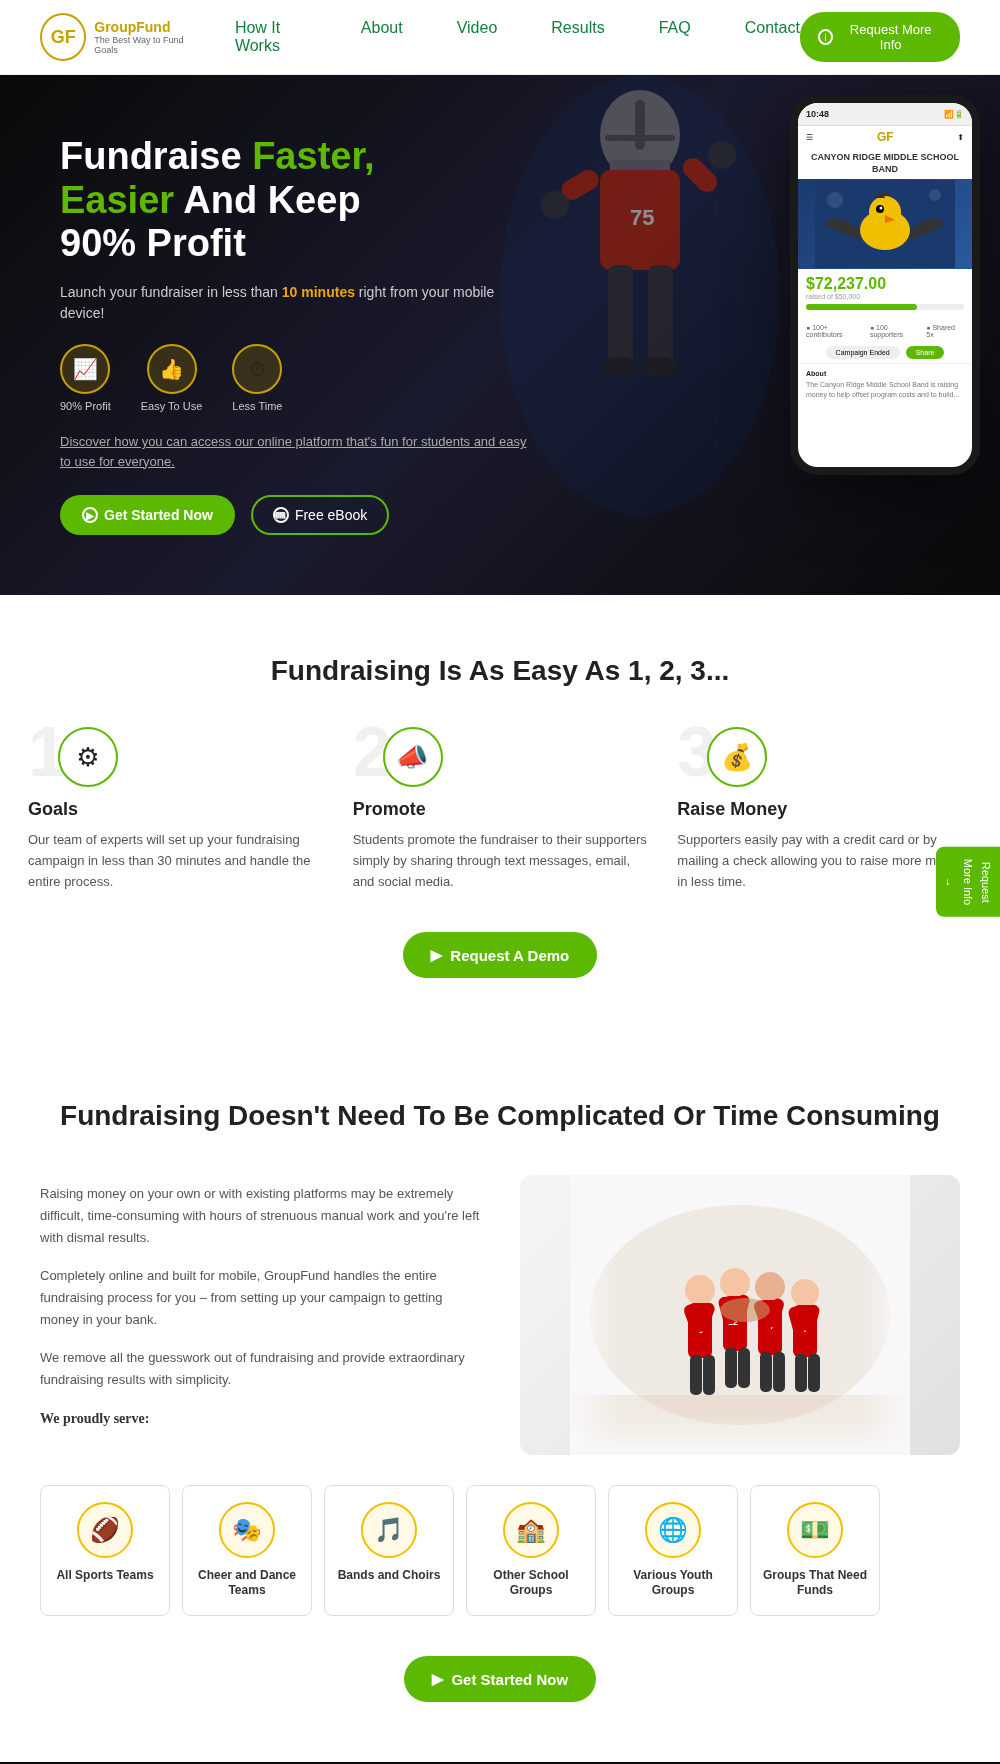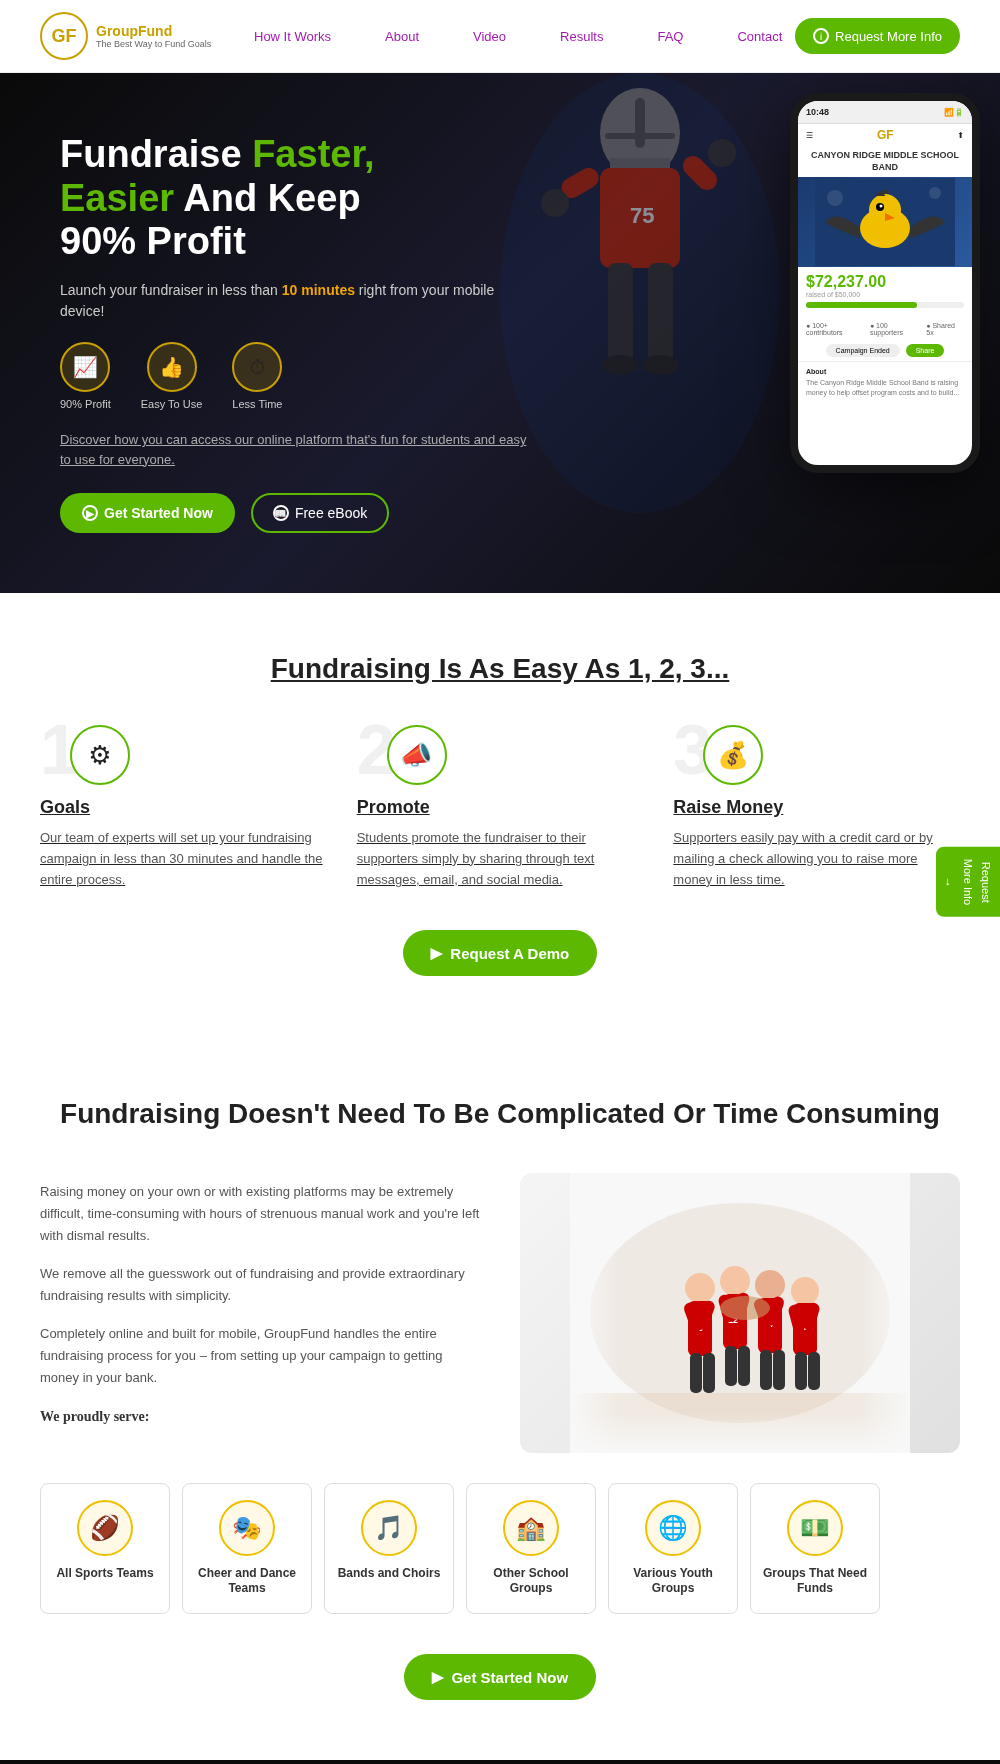--- a/index.html
+++ b/index.html
@@ -14,21 +14,21 @@
     .logo-area { display: flex; align-items: center; gap: 8px; }
     .logo-circle {
       width: 48px; height: 48px; border-radius: 50%;
       border: 2px solid #c8a000; display: flex; align-items: center; justify-content: center;
       font-size: 18px; color: #c8a000; font-weight: bold;
     }
     .logo-text { display: flex; flex-direction: column; }
     .logo-text .brand { font-weight: bold; font-size: 14px; color: #c8a000; }
     .logo-text .tagline { font-size: 9px; color: #666; }
     .nav-links { display: flex; gap: 24px; }
-    .nav-links a { text-decoration: none; color: #a21caf; font-size: 13px; margin-left: 30px; }
+    .nav-links a { text-decoration: none; color: #15803d; font-size: 16px; margin-left: 30px; }
     .btn-request {
       background: #5cb800; color: #fff; border: none; padding: 10px 18px;
       border-radius: 24px; font-size: 13px; cursor: pointer; display: flex; align-items: center; gap: 6px;
     }
     .btn-circle-icon {
       width: 16px; height: 16px; border-radius: 50%; border: 2px solid #fff;
       display: inline-flex; align-items: center; justify-content: center; font-size: 10px;
     }
 
     
@@ -107,21 +107,21 @@
       background: #eee; border: none; border-radius: 12px; padding: 3px 10px; font-size: 7px; cursor: pointer;
     }
     .phone-btn-share {
       background: #5cb800; color: #fff; border: none; border-radius: 12px; padding: 3px 10px; font-size: 7px; cursor: pointer;
     }
     .phone-about { padding: 6px 8px; border-top: 1px solid #eee; font-size: 7px; }
     .phone-about-title { font-weight: bold; margin-bottom: 3px; }
     .phone-about-text { color: #777; line-height: 1.4; }
 
     
-    .section-123 { padding: 60px 40px; text-align: center; text-decoration: underline; }
+    .section-123 { padding: 60px 28px; text-align: center; }
     .section-123 h2 { font-size: 28px; font-weight: 900; margin-bottom: 40px; }
     .steps-grid { display: grid; grid-template-columns: 1fr 1fr 1fr; gap: 30px; text-align: left; }
     .step-item { }
     .step-number-icon { position: relative; display: inline-flex; align-items: center; margin-bottom: 12px; }
     .step-num { font-size: 70px; font-weight: 900; color: #f0f0f0; line-height: 1; position: absolute; left: 0; top: -10px; z-index: 0; }
     .step-icon-wrap { position: relative; z-index: 1; margin-left: 30px; }
     .step-icon {
       width: 60px; height: 60px; border-radius: 50%;
       background: #fff; border: 2px solid #5cb800;
       display: flex; align-items: center; justify-content: center;
@@ -379,22 +379,22 @@
       <span>Request A Demo</span>
     </button>
   </div>
 </section>
 
 <section class="section-complicated">
   <h2>Fundraising Doesn't Need To Be Complicated Or Time Consuming</h2>
   <div class="complicated-grid">
     <div class="complicated-text" id="complicated-text-container">
         <p>Raising money on your own or with existing platforms may be extremely difficult, time-consuming with hours of strenuous manual work and you're left with dismal results.</p>
+        <p>Completely online and built for mobile, GroupFund handles the entire fundraising process for you – from setting up your campaign to getting money in your bank.</p>
         <p>We remove all the guesswork out of fundraising and provide extraordinary fundraising results with simplicity.</p>
-        <p>Completely online and built for mobile, GroupFund handles the entire fundraising process for you – from setting up your campaign to getting money in your bank.</p>
         <p class="serve-label">We proudly serve:</p>
       </div>
     <div class="complicated-image">
 
       <svg width="340" height="280" viewBox="0 0 340 280" xmlns="http://www.w3.org/2000/svg">
         <rect width="340" height="280" fill="#f8f8f8"></rect>
 
         <ellipse cx="170" cy="140" rx="150" ry="110" fill="rgba(220,200,180,0.3)"></ellipse>
 
         <rect x="0" y="220" width="340" height="60" fill="rgba(210,180,140,0.2)"></rect>

